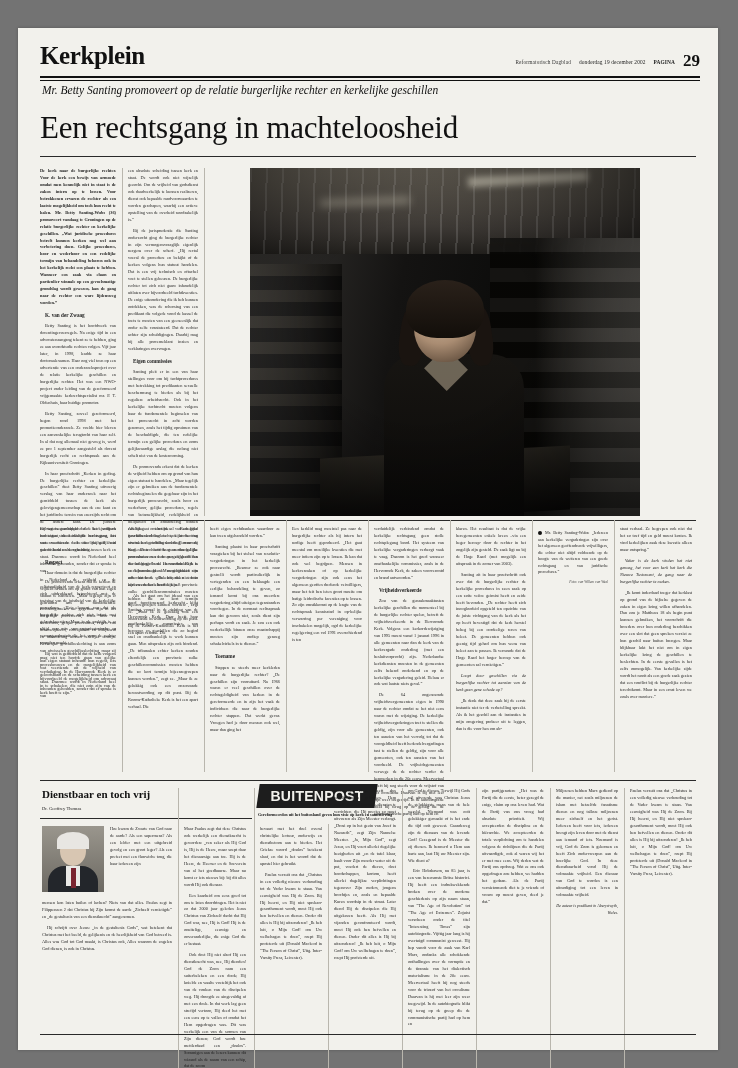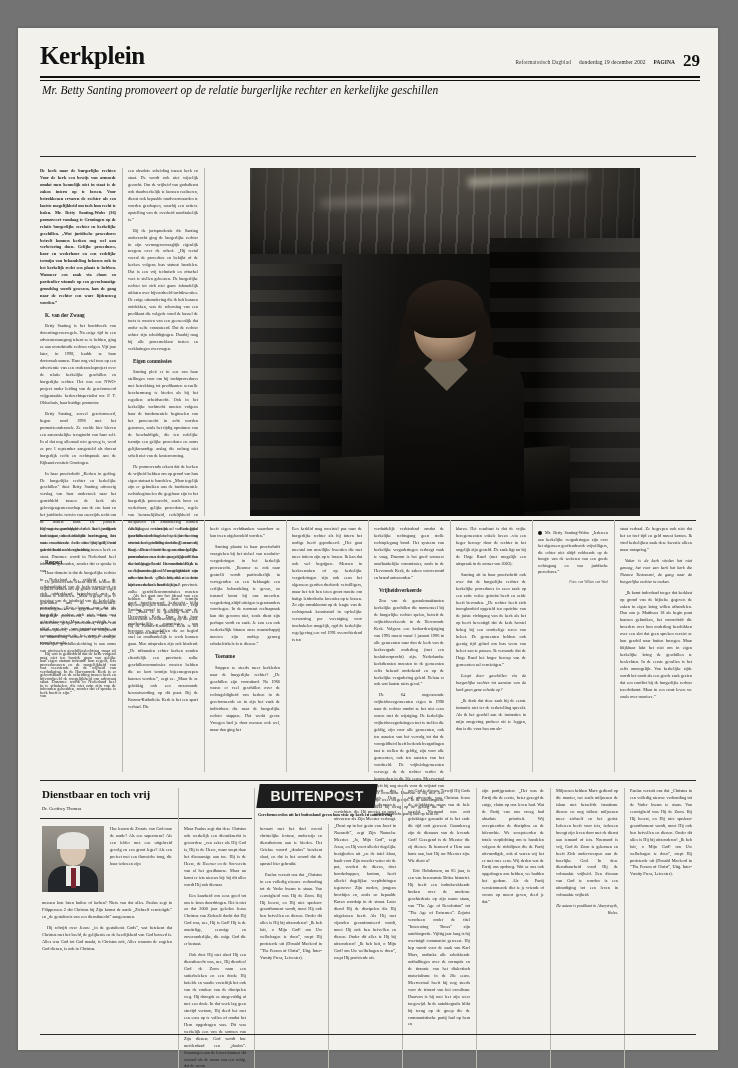--- a/index.html
+++ b/index.html
@@ -93,20 +93,21 @@
         <div class="mh-paper">Reformatorisch Dagblad</div>
         <div class="mh-date">donderdag 19 december 2002</div>
         <div class="mh-date" style="font-weight:bold">PAGINA</div>
         <div class="mh-pageno">29</div>
       </div>
       <div class="rule"></div>
       <div class="rule2"></div>
     </div>
 
     <div class="kicker">Mr. Betty Santing promoveert op de relatie burgerlijke rechter en kerkelijke geschillen</div>
+    <div class="headline">Een rechtsgang in machteloosheid</div>
     <div class="hl-rule"></div>
 
     <div class="photo">
       <div class="ph-wall"></div>
       <div class="ph-ceil"></div>
       <div class="ph-lamp"></div>
       <div class="ph-lamp2"></div>
       <div class="ph-shelfR"></div>
       <div class="ph-shelfL"></div>
       <div class="ph-desk"></div>

